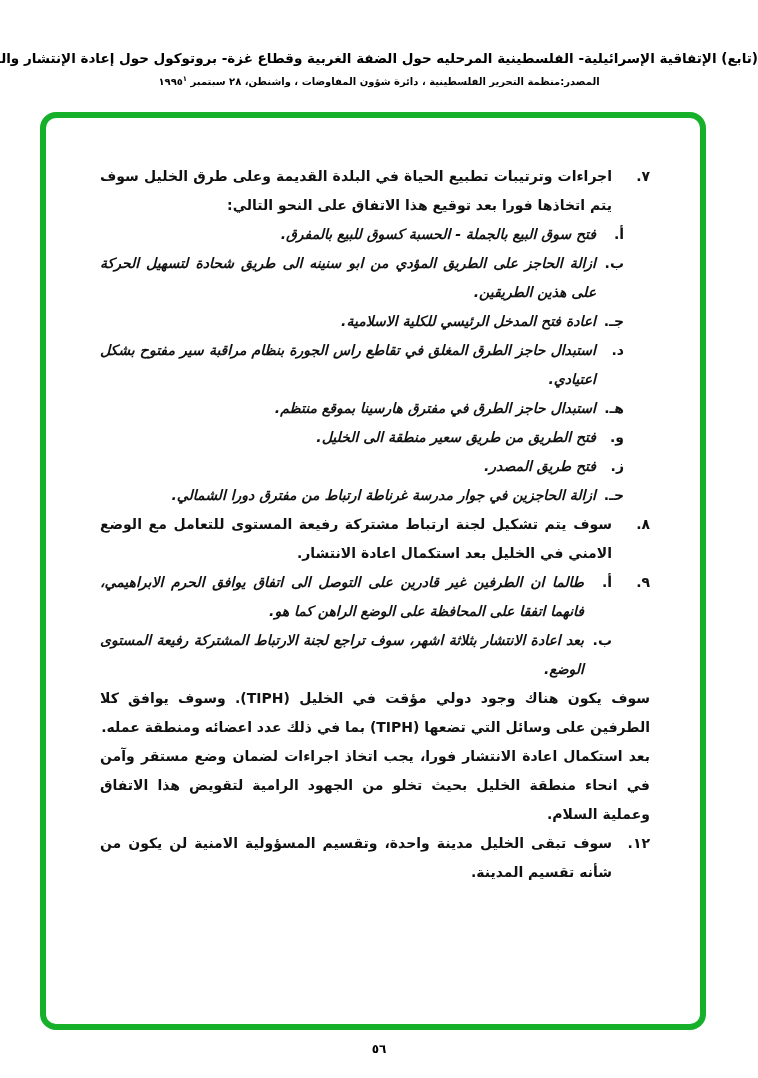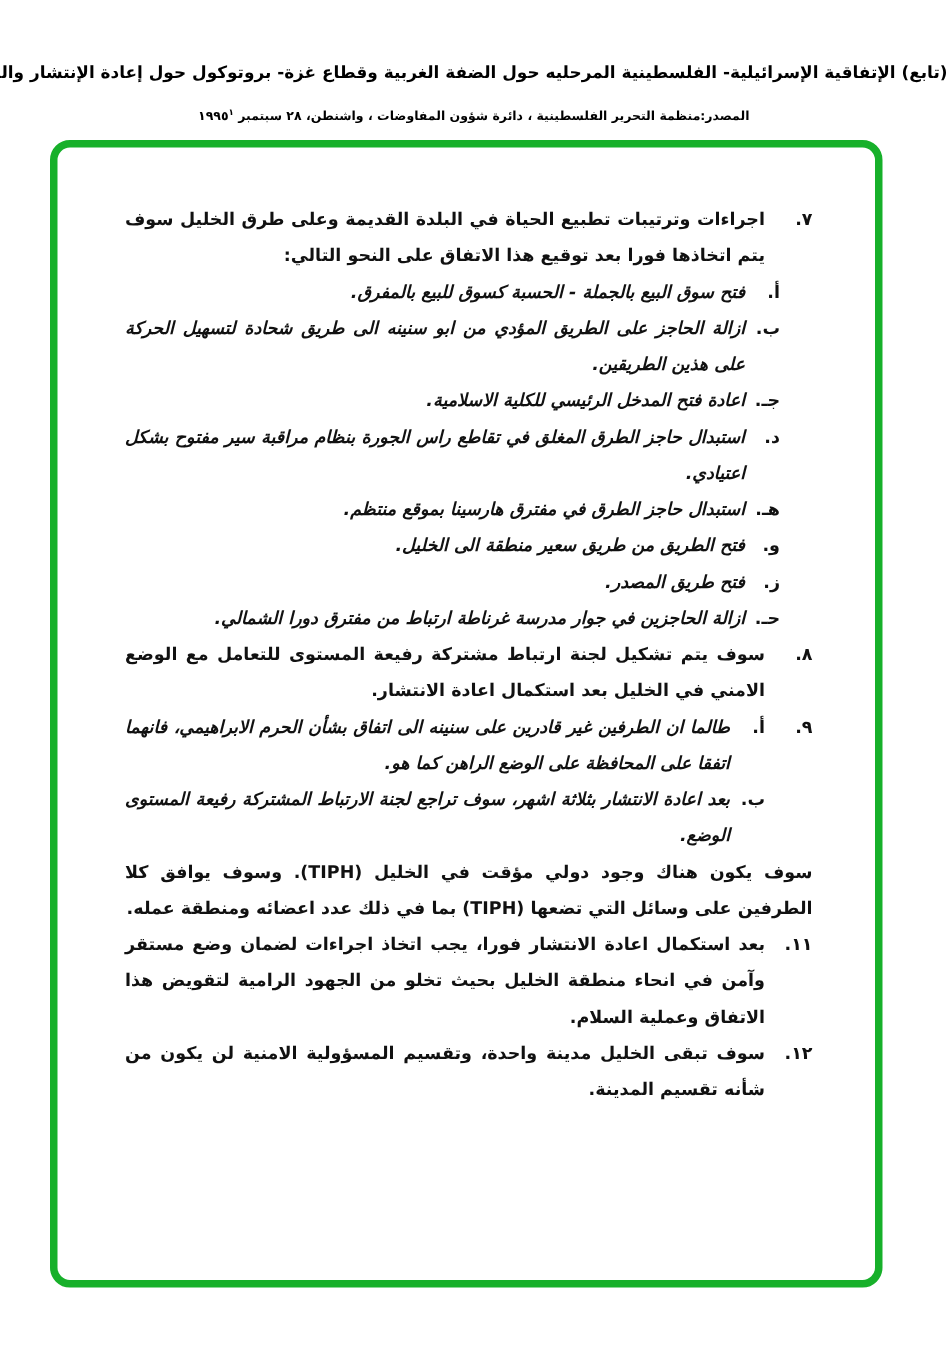--- a/index.html
+++ b/index.html
@@ -27,21 +27,21 @@
     direction: rtl;
   }
   .header-title {
     font-size: 13.5px;
     font-weight: bold;
     white-space: nowrap;
     letter-spacing: 0;
     color: #000000;
   }
   .header-source {
-    margin-top: 20px;
+    margin-top: 9px;
     font-size: 10px;
     font-weight: bold;
     color: #000000;
   }
   .header-source sup {
     font-size: 7px;
   }
 
   
   .green-box {
@@ -157,46 +157,46 @@
         <div class="body">
           <p>سوف يتم تشكيل لجنة ارتباط مشتركة رفيعة المستوى للتعامل مع الوضع الامني في الخليل بعد استكمال اعادة الانتشار.</p>
         </div>
       </div>
 
       <div class="item item9">
         <span class="marker">٩.</span>
         <div class="body">
           <div class="sub">
             <span class="marker">أ.</span>
-            <p>طالما ان الطرفين غير قادرين على سنينه الى اتفاق بشأن الحرم الابراهيمي، فانهما اتفقا على المحافظة على الوضع الراهن كما هو.</p>
+            <p>طالما ان الطرفين غير قادرين على التوصل الى اتفاق يوافق الحرم الابراهيمي، فانهما اتفقا على المحافظة على الوضع الراهن كما هو.</p>
           </div>
           <div class="sub">
             <span class="marker">ب.</span>
             <p>بعد اعادة الانتشار بثلاثة اشهر، سوف تراجع لجنة الارتباط المشتركة رفيعة المستوى الوضع.</p>
           </div>
         </div>
       </div>
 
       <div class="item">
         <div class="body">
           <p>سوف يكون هناك وجود دولي مؤقت في الخليل (TIPH). وسوف يوافق كلا الطرفين على وسائل التي تضعها (TIPH) بما في ذلك عدد اعضائه ومنطقة عمله.</p>
         </div>
       </div>
 
       <div class="item">
-        <span class="marker">١١.</span>
         <div class="body">
           <p>بعد استكمال اعادة الانتشار فورا، يجب اتخاذ اجراءات لضمان وضع مستقر وآمن في انحاء منطقة الخليل بحيث تخلو من الجهود الرامية لتقويض هذا الاتفاق وعملية السلام.</p>
         </div>
       </div>
 
       <div class="item">
         <span class="marker">١٢.</span>
         <div class="body">
           <p>سوف تبقى الخليل مدينة واحدة، وتقسيم المسؤولية الامنية لن يكون من شأنه تقسيم المدينة.</p>
         </div>
       </div>
 
     </div>
   </div>
 
+  <div class="page-number">٥٦</div>
 
 </div>
 
 </body></html>

